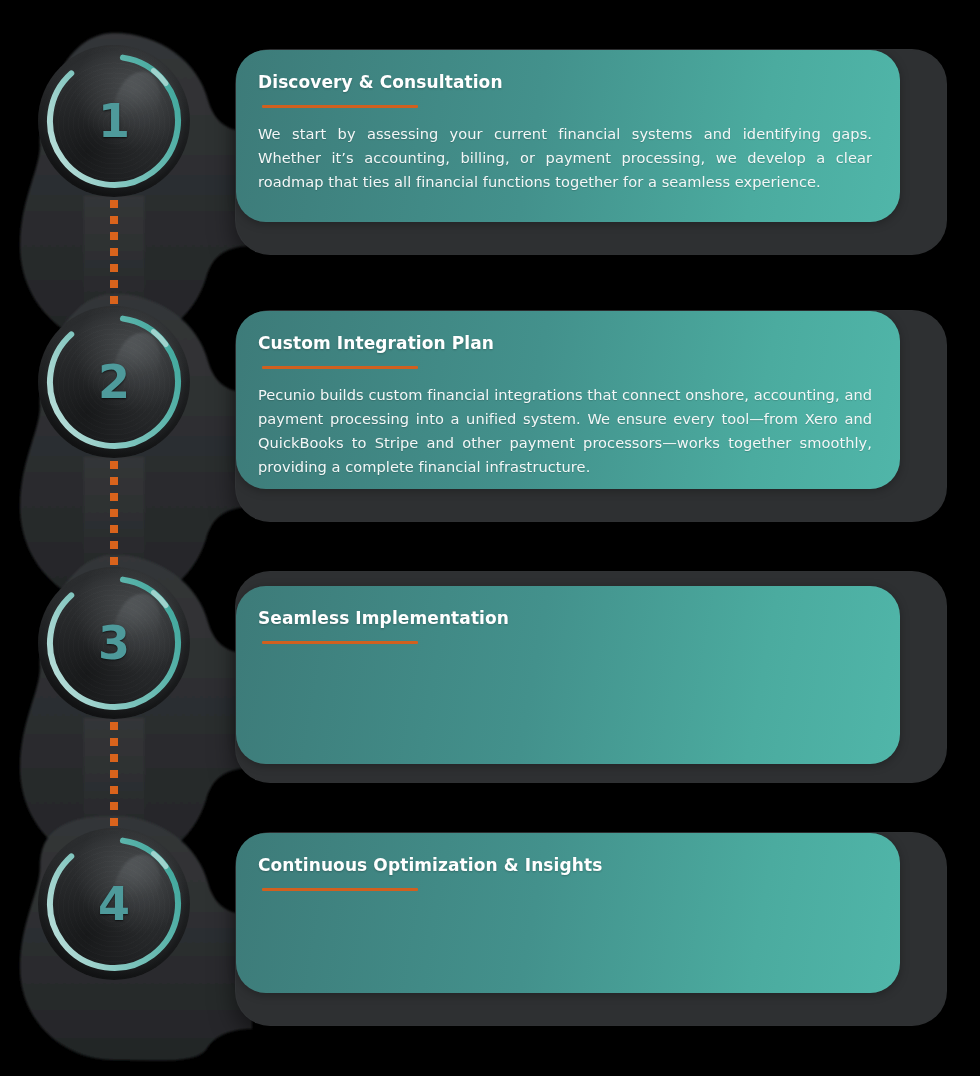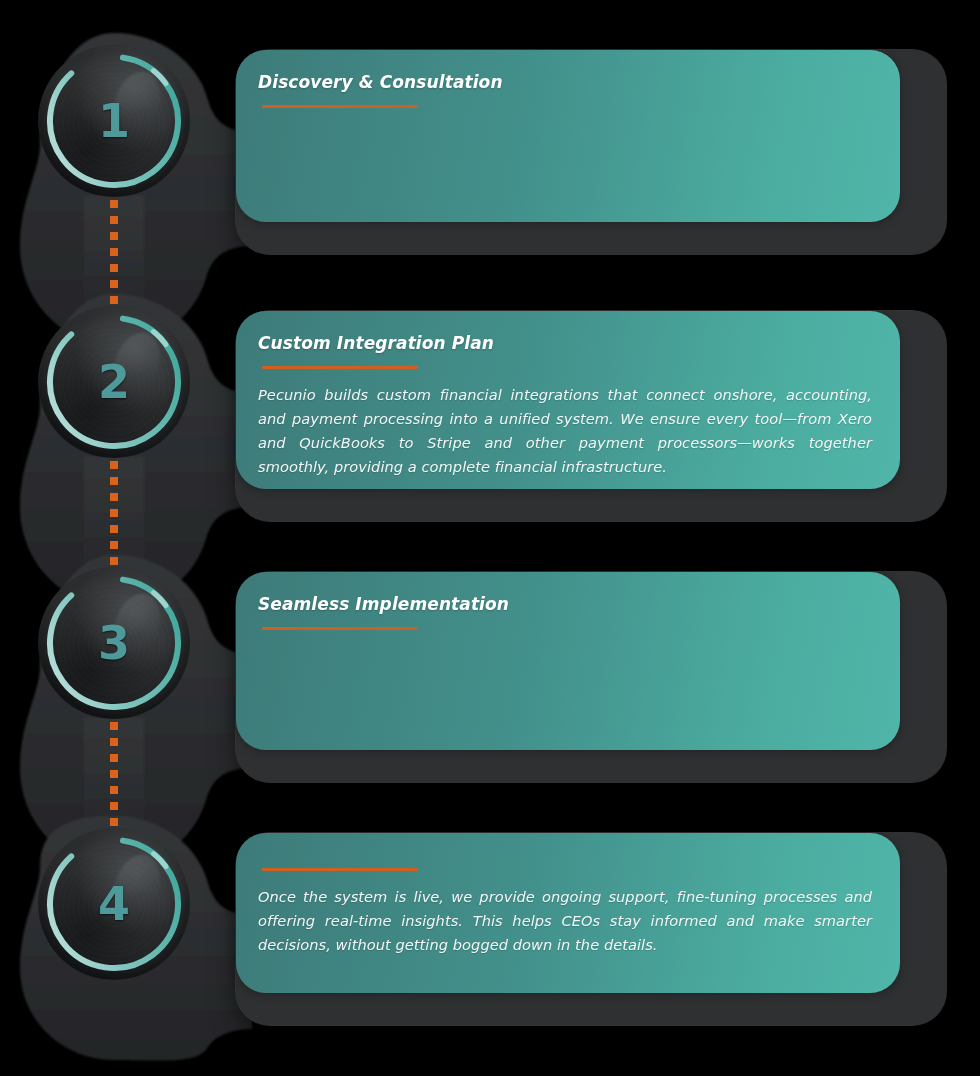--- a/index.html
+++ b/index.html
@@ -130,21 +130,20 @@
       0 10px 26px rgba(0,0,0,0.55);
   }
   .card {
     position: absolute;
     left: 0; top: 0;
     border-radius: 30px;
     background: linear-gradient(100deg, #3d7b79 0%, #43918c 45%, #4bab9f 78%, #50b6a9 100%);
     padding: 22px 28px 24px 22px;
     overflow: hidden;
     box-shadow: 0 2px 10px rgba(0,0,0,0.28);
-    font-style: italic;
   }
   .card-title {
     color: #ffffff;
     font-size: 17px;
     font-weight: 700;
     letter-spacing: .1px;
     line-height: 1.2;
     text-shadow: 0 1px 2px rgba(0,0,0,0.22);
   }
   .card-rule {
@@ -226,20 +225,21 @@
             <circle cx="70" cy="70" r="64" fill="none" stroke="#9fd3cd" stroke-width="5" stroke-linecap="round" stroke-dasharray="18.09557368467721 384.0282859748163" transform="rotate(-52 70 70)"></circle>
           </svg>
           <div class="badge-num">1</div>
         </div>
         <div class="connector" style="top: 200px; height: 128px;"></div>
         <div class="card-wrap" style="top: 50px; width: 710px; height: 204px;">
           <div class="card-tray" style="width: 710px; height: 204px;"></div>
           <div class="card" style="width: 664px; height: 172px;">
             <div class="card-title">Discovery &amp; Consultation</div>
             <div class="card-rule"></div>
+            <div class="card-body">We start by assessing your current financial systems and identifying gaps. Whether it’s accounting, billing, or payment processing, we develop a clear roadmap that ties all financial functions together for a seamless experience.</div>
           </div>
         </div>
       </div>
       <div class="step" style="top: 0px;">
         <div class="badge" style="top: 306px;">
           <div class="badge-disc"></div>
           <div class="badge-swirl"></div>
           <div class="badge-gloss"></div>
           <svg class="badge-ring" viewBox="0 0 140 140">
             <defs>
@@ -278,21 +278,21 @@
               </linearGradient>
             </defs>
             <circle cx="70" cy="70" r="64" fill="none" stroke="url(#ringGrad2)" stroke-width="6" stroke-linecap="round" stroke-dasharray="345.8265193071644 56.2973403523291" transform="rotate(-82 70 70)"></circle>
             <circle cx="70" cy="70" r="64" fill="none" stroke="#9fd3cd" stroke-width="5" stroke-linecap="round" stroke-dasharray="18.09557368467721 384.0282859748163" transform="rotate(-52 70 70)"></circle>
           </svg>
           <div class="badge-num">3</div>
         </div>
         <div class="connector" style="top: 722px; height: 128px;"></div>
         <div class="card-wrap" style="top: 572px; width: 710px; height: 210px;">
           <div class="card-tray" style="width: 710px; height: 210px;"></div>
-          <div class="card" style="width: 664px; height: 178px;">
+          <div class="card" style="width: 664px; height: 178px; margin-top: 14px;">
             <div class="card-title">Seamless Implementation</div>
             <div class="card-rule"></div>
           </div>
         </div>
       </div>
       <div class="step" style="top: 0px;">
         <div class="badge" style="top: 828px;">
           <div class="badge-disc"></div>
           <div class="badge-swirl"></div>
           <div class="badge-gloss"></div>
@@ -305,20 +305,20 @@
               </linearGradient>
             </defs>
             <circle cx="70" cy="70" r="64" fill="none" stroke="url(#ringGrad3)" stroke-width="6" stroke-linecap="round" stroke-dasharray="345.8265193071644 56.2973403523291" transform="rotate(-82 70 70)"></circle>
             <circle cx="70" cy="70" r="64" fill="none" stroke="#9fd3cd" stroke-width="5" stroke-linecap="round" stroke-dasharray="18.09557368467721 384.0282859748163" transform="rotate(-52 70 70)"></circle>
           </svg>
           <div class="badge-num">4</div>
         </div>
         <div class="card-wrap" style="top: 833px; width: 710px; height: 192px;">
           <div class="card-tray" style="width: 710px; height: 192px;"></div>
           <div class="card" style="width: 664px; height: 160px;">
+            <div class="card-title">Continuous Optimization &amp; Insights</div>
             <div class="card-rule"></div>
-            <div class="card-body">Once the system is live, we provide ongoing support, fine-tuning processes and offering real-time insights. This helps CEOs stay informed and make smarter decisions, without getting bogged down in the details.</div>
           </div>
         </div>
       </div>
     </div>
 
 </div>
 
 </body></html>

